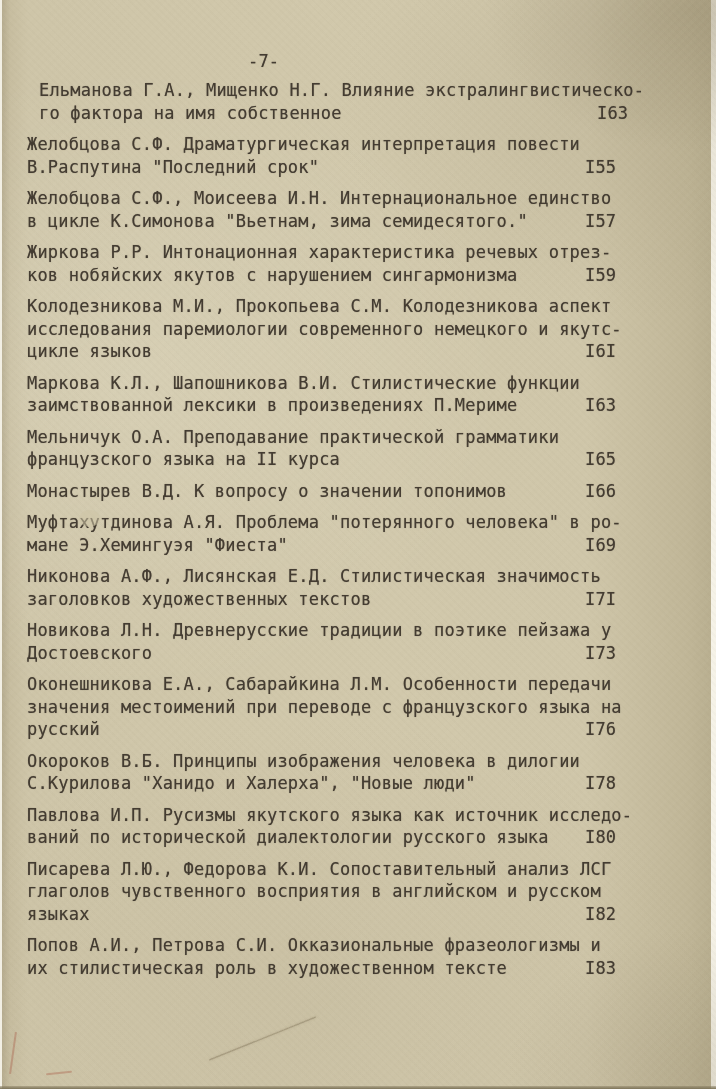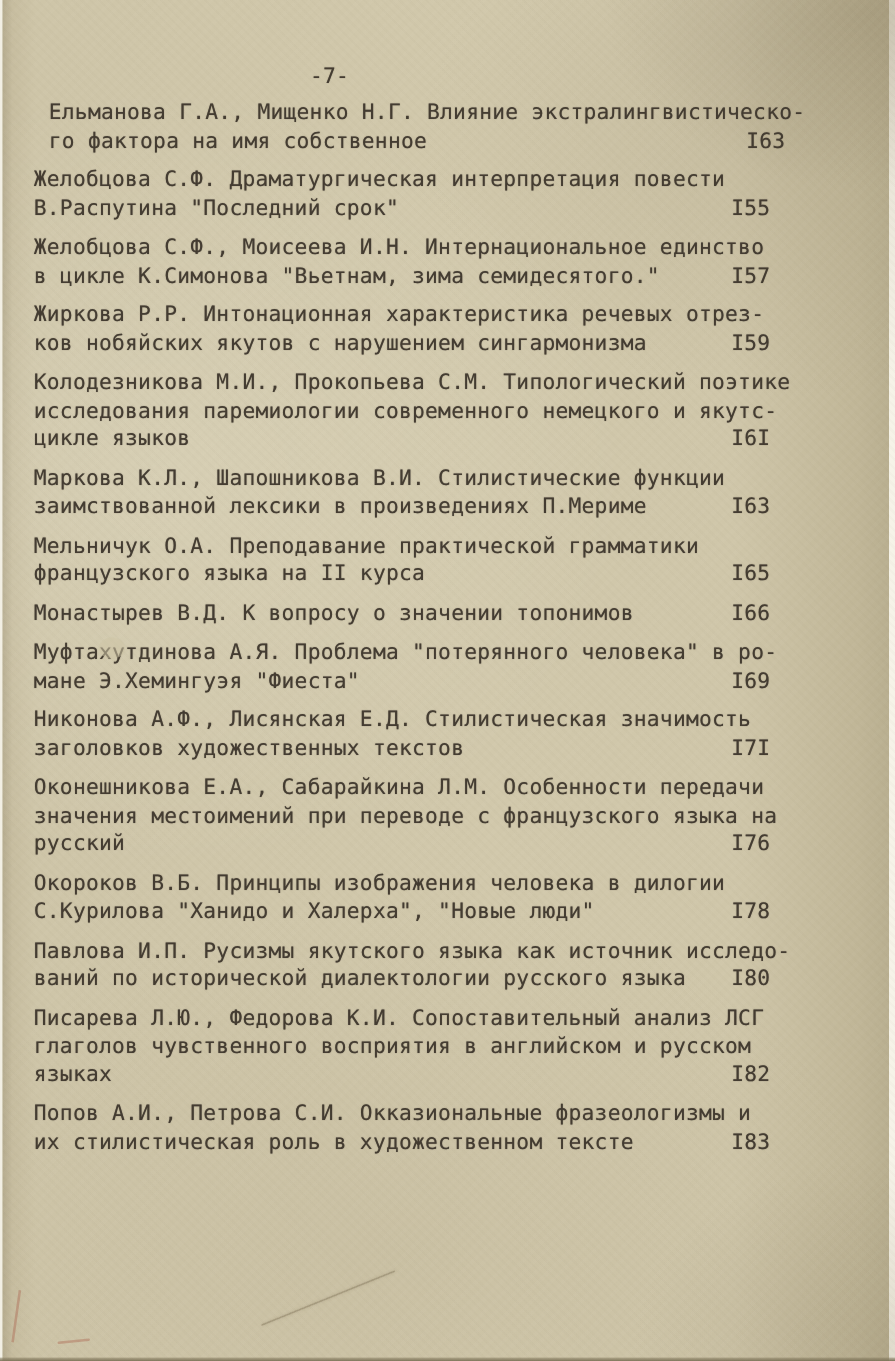--- a/index.html
+++ b/index.html
@@ -99,21 +99,21 @@
           <div class="line">Желобцова С.Ф., Моисеева И.Н. Интернациональное единство</div>
           <div class="line">в цикле К.Симонова "Вьетнам, зима семидесятого."</div>
           <span class="pg">I57</span>
         </div>
         <div class="entry">
           <div class="line">Жиркова Р.Р. Интонационная характеристика речевых отрез-</div>
           <div class="line">ков нобяйских якутов с нарушением сингармонизма</div>
           <span class="pg">I59</span>
         </div>
         <div class="entry">
-          <div class="line">Колодезникова М.И., Прокопьева С.М. Типологический поэтике</div>
+          <div class="line">Колодезникова М.И., Прокопьева С.М. Колодезникова аспект</div>
           <div class="line">исследования паремиологии современного немецкого и якутс-</div>
           <div class="line">цикле языков</div>
           <span class="pg">I6I</span>
         </div>
         <div class="entry">
           <div class="line">Маркова К.Л., Шапошникова В.И. Стилистические функции</div>
           <div class="line">заимствованной лексики в произведениях П.Мериме</div>
           <span class="pg">I63</span>
         </div>
         <div class="entry">
@@ -127,20 +127,25 @@
         </div>
         <div class="entry">
           <div class="line">Муфтахутдинова А.Я. Проблема "потерянного человека" в ро-</div>
           <div class="line">мане Э.Хемингуэя "Фиеста"</div>
           <span class="pg">I69</span>
         </div>
         <div class="entry">
           <div class="line">Никонова А.Ф., Лисянская Е.Д. Стилистическая значимость</div>
           <div class="line">заголовков художественных текстов</div>
           <span class="pg">I7I</span>
+        </div>
+        <div class="entry">
+          <div class="line">Новикова Л.Н. Древнерусские традиции в поэтике пейзажа у</div>
+          <div class="line">Достоевского</div>
+          <span class="pg">I73</span>
         </div>
         <div class="entry">
           <div class="line">Оконешникова Е.А., Сабарайкина Л.М. Особенности передачи</div>
           <div class="line">значения местоимений при переводе с французского языка на</div>
           <div class="line">русский</div>
           <span class="pg">I76</span>
         </div>
         <div class="entry">
           <div class="line">Окороков В.Б. Принципы изображения человека в дилогии</div>
           <div class="line">С.Курилова "Ханидо и Халерха", "Новые люди"</div>

